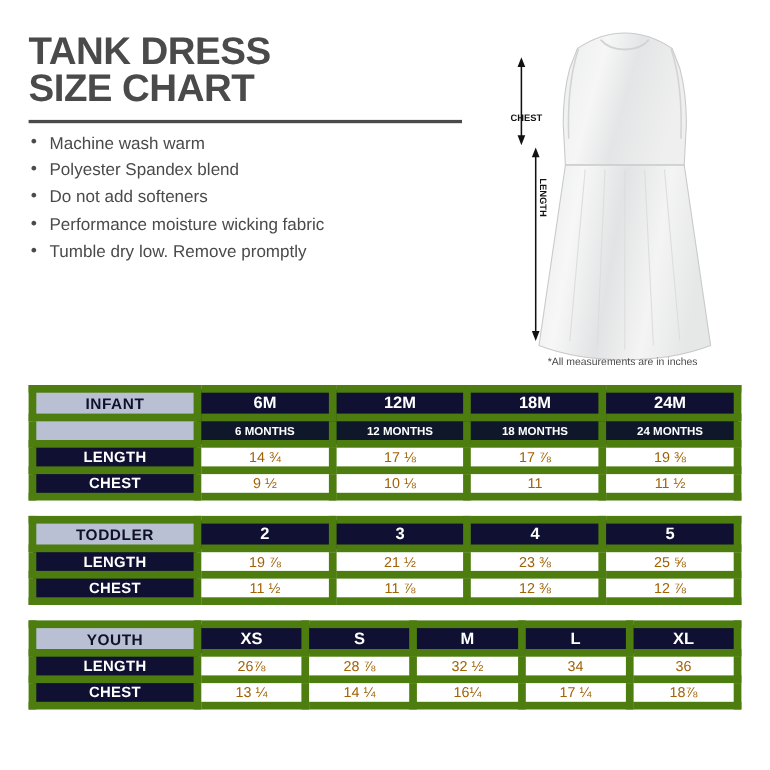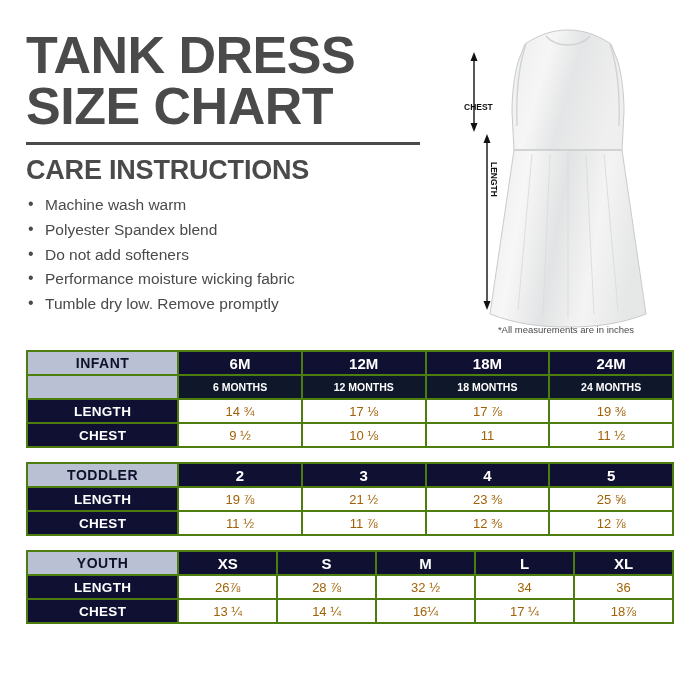--- a/index.html
+++ b/index.html
@@ -18,21 +18,21 @@
   }
 
   
   .left-col {
     position: absolute;
     left: 26px;
     top: 30px;
     width: 420px;
   }
   .title {
-    font-size: 52px;
+    font-size: 35px;
     font-weight: bold;
     line-height: 0.98;
     color: #4a4a4a;
     letter-spacing: -0.5px;
     margin: 0;
   }
   .title-line2 { display: block; }
   .title-rule {
     width: 394px;
     height: 3px;
@@ -92,21 +92,21 @@
     top: 350px;
     width: 648px;
   }
   table {
     width: 100%;
     border-collapse: collapse;
     table-layout: fixed;
     margin-bottom: 14px;
   }
   table td, table th {
-    border: 2px solid #4d7c0f;
+    border: 7px solid #4d7c0f;
     text-align: center;
     font-size: 13.5px;
     height: 24px;
     padding: 1px 2px;
     background: #ffffff;
     color: #111111;
     font-weight: normal;
   }
   .cat-cell {
     background: #b9c0d4;
@@ -143,21 +143,20 @@
 <body>
 
 <div id="page">
 
   <div class="left-col">
     <h1 class="title">
       <span>TANK DRESS</span>
       <span class="title-line2">SIZE CHART</span>
     </h1>
     <div class="title-rule"></div>
-    <h2 class="subtitle">CARE INSTRUCTIONS</h2>
     <ul class="care-list">
       <li>Machine wash warm</li>
       <li>Polyester Spandex blend</li>
       <li>Do not add softeners</li>
       <li>Performance moisture wicking fabric</li>
       <li>Tumble dry low. Remove promptly</li>
     </ul>
   </div>
 
   <div class="garment-wrap">

